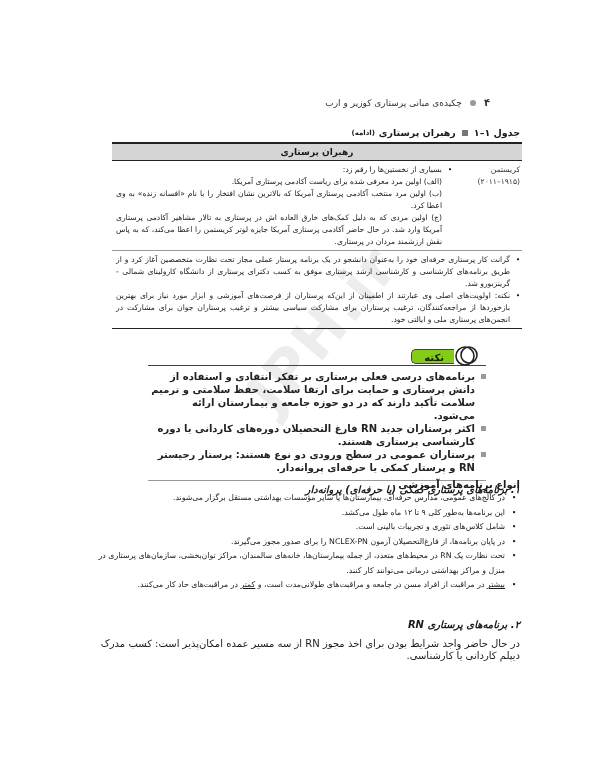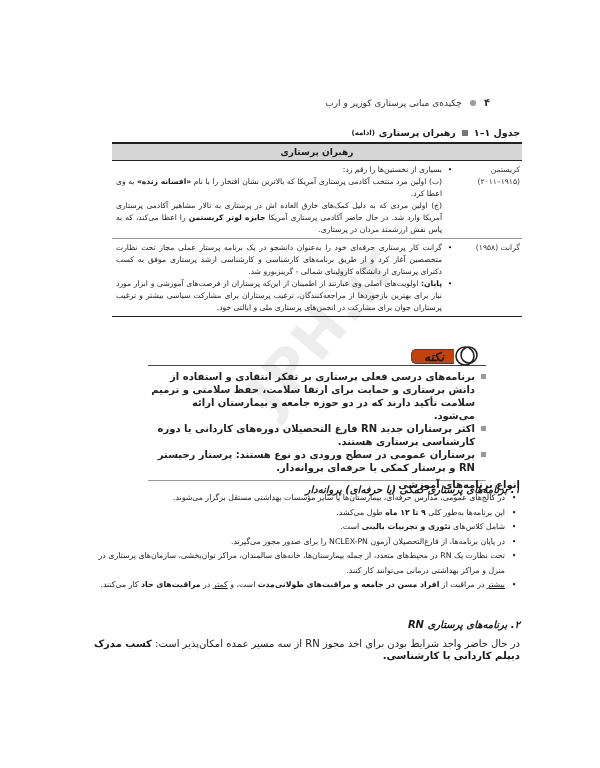--- a/index.html
+++ b/index.html
@@ -13,24 +13,24 @@
   .table-caption .cont { font-size: 7px; font-weight: bold; }
   .leaders-table { position: absolute; top: 142px; left: 112px; width: 410px; border-top: 2px solid #222; border-bottom: 1.5px solid #222; }
   .leaders-table .thead { background: #d6d6d6; border-bottom: 1.5px solid #222; text-align: center; font-weight: bold; font-size: 9px; padding: 3px 0; }
   .leaders-table .row { display: flex; flex-direction: row; padding: 3px 0 2px 0; font-size: 7.6px; line-height: 12px; }
   .leaders-table .row + .row { border-top: 1px solid #999; }
   .leaders-table .name { width: 68px; flex-shrink: 0; padding-right: 2px; color: #333; }
   .leaders-table .body { flex: 1; padding-left: 4px; text-align: justify; }
   .bul { display: flex; gap: 4px; }
   .bul .b { flex-shrink: 0; width: 8px; text-align: center; }
   .sub { padding-right: 12px; }
-  b { font-weight: bold; }
+  b { font-weight: normal; }
   .note-wrap { position: absolute; top: 342px; left: 148px; width: 338px; }
   .note-tab { position: absolute; top: 2px; right: 10px; display: flex; align-items: center; }
-  .note-label { border: 1px solid #444; border-radius: 5px 0 0 5px; border-right: none; padding: 1px 10px 1px 12px; font-size: 12px; font-weight: bold; background: #c2410c; height: 15px; line-height: 13px; font-style: italic; }
+  .note-label { border: 1px solid #444; border-radius: 5px 0 0 5px; border-right: none; padding: 1px 10px 1px 12px; font-size: 10px; font-weight: bold; background: #84cc16; height: 15px; line-height: 13px; }
   .note-icon { width: 26px; height: 24px; position: relative; margin-right: -4px; }
   .note-lines { position: absolute; top: 23px; left: 0; right: 0; border-top: 1px solid #444; border-bottom: 1px solid #999; padding: 4px 0 6px 0; font-size: 10px; line-height: 13px; font-weight: bold; color: #222; }
   .note-lines .item { display: flex; gap: 6px; }
   .note-lines .sq { flex-shrink: 0; width: 5px; height: 5px; background: #999; margin-top: 4px; }
   .section { position: absolute; right: 80px; left: 90px; }
   .sec-title { top: 479px; font-size: 10px; font-weight: bold; }
   .sub1 { top: 484px; font-size: 10px; font-weight: bold; font-style: italic; }
   .list1 { top: 491px; font-size: 7.8px; line-height: 14.5px; padding-right: 2px; }
   .list1 .bul { gap: 5px; }
   .u { text-decoration: underline; }
@@ -62,45 +62,43 @@
   <div class="row">
     <div class="name">
       <div>کریستمن</div>
       <div>(۱۹۱۵–۲۰۱۱)</div>
     </div>
     <div class="body">
       <div class="bul">
         <span class="b">•</span>
         <span>بسیاری از نخستین‌ها را رقم زد:</span>
       </div>
+      <div class="sub">(الف) اولین مرد معرفی شده برای ریاست آکادمی پرستاری آمریکا.</div>
       <div class="sub">
         <span>(ب) اولین مرد منتخب آکادمی پرستاری آمریکا که بالاترین نشان افتخار را با نام</span>
         <b>«افسانه زنده»</b>
         <span>به وی اعطا کرد.</span>
       </div>
       <div class="sub">
         <span>(ج) اولین مردی که به دلیل کمک‌های خارق العاده اش در پرستاری به تالار مشاهیر آکادمی پرستاری آمریکا وارد شد. در حال حاضر آکادمی پرستاری آمریکا</span>
         <b>جایزه لوتر کریستمن</b>
         <span>را اعطا می‌کند، که به پاس نقش ارزشمند مردان در پرستاری.</span>
       </div>
     </div>
   </div>
 
   <div class="row">
-    <div class="name">
-      <div>گرانت (۱۹۵۸)</div>
-    </div>
     <div class="body">
       <div class="bul">
         <span class="b">•</span>
         <span>گرانت کار پرستاری حرفه‌ای خود را به‌عنوان دانشجو در یک برنامه پرستار عملی مجاز تحت نظارت متخصصین آغاز کرد و از طریق برنامه‌های کارشناسی و کارشناسی ارشد پرستاری موفق به کسب دکترای پرستاری از دانشگاه کارولینای شمالی - گرینزبورو شد.</span>
       </div>
       <div class="bul">
         <span class="b">•</span>
-        <span><b>پایان:</b> <span>اولویت‌های اصلی وی عبارتند از اطمینان از این‌که پرستاران از فرصت‌های آموزشی و ابزار مورد نیاز برای بهترین بازخوردها از مراجعه‌کنندگان، ترغیب پرستاران برای مشارکت سیاسی بیشتر و ترغیب پرستاران جوان برای مشارکت در انجمن‌های پرستاری ملی و ایالتی خود.</span></span>
+        <span><b>نکته:</b> <span>اولویت‌های اصلی وی عبارتند از اطمینان از این‌که پرستاران از فرصت‌های آموزشی و ابزار مورد نیاز برای بهترین بازخوردها از مراجعه‌کنندگان، ترغیب پرستاران برای مشارکت سیاسی بیشتر و ترغیب پرستاران جوان برای مشارکت در انجمن‌های پرستاری ملی و ایالتی خود.</span></span>
       </div>
     </div>
   </div>
 </div>
 
 <div class="note-wrap">
   <div class="note-lines">
     <div class="item">
       <span class="sq"></span>
       <span>برنامه‌های درسی فعلی پرستاری بر تفکر انتقادی و استفاده از دانش پرستاری و حمایت برای ارتقا سلامت، حفظ سلامتی و ترمیم سلامت تأکید دارند که در دو حوزه جامعه و بیمارستان ارائه می‌شود.</span>

